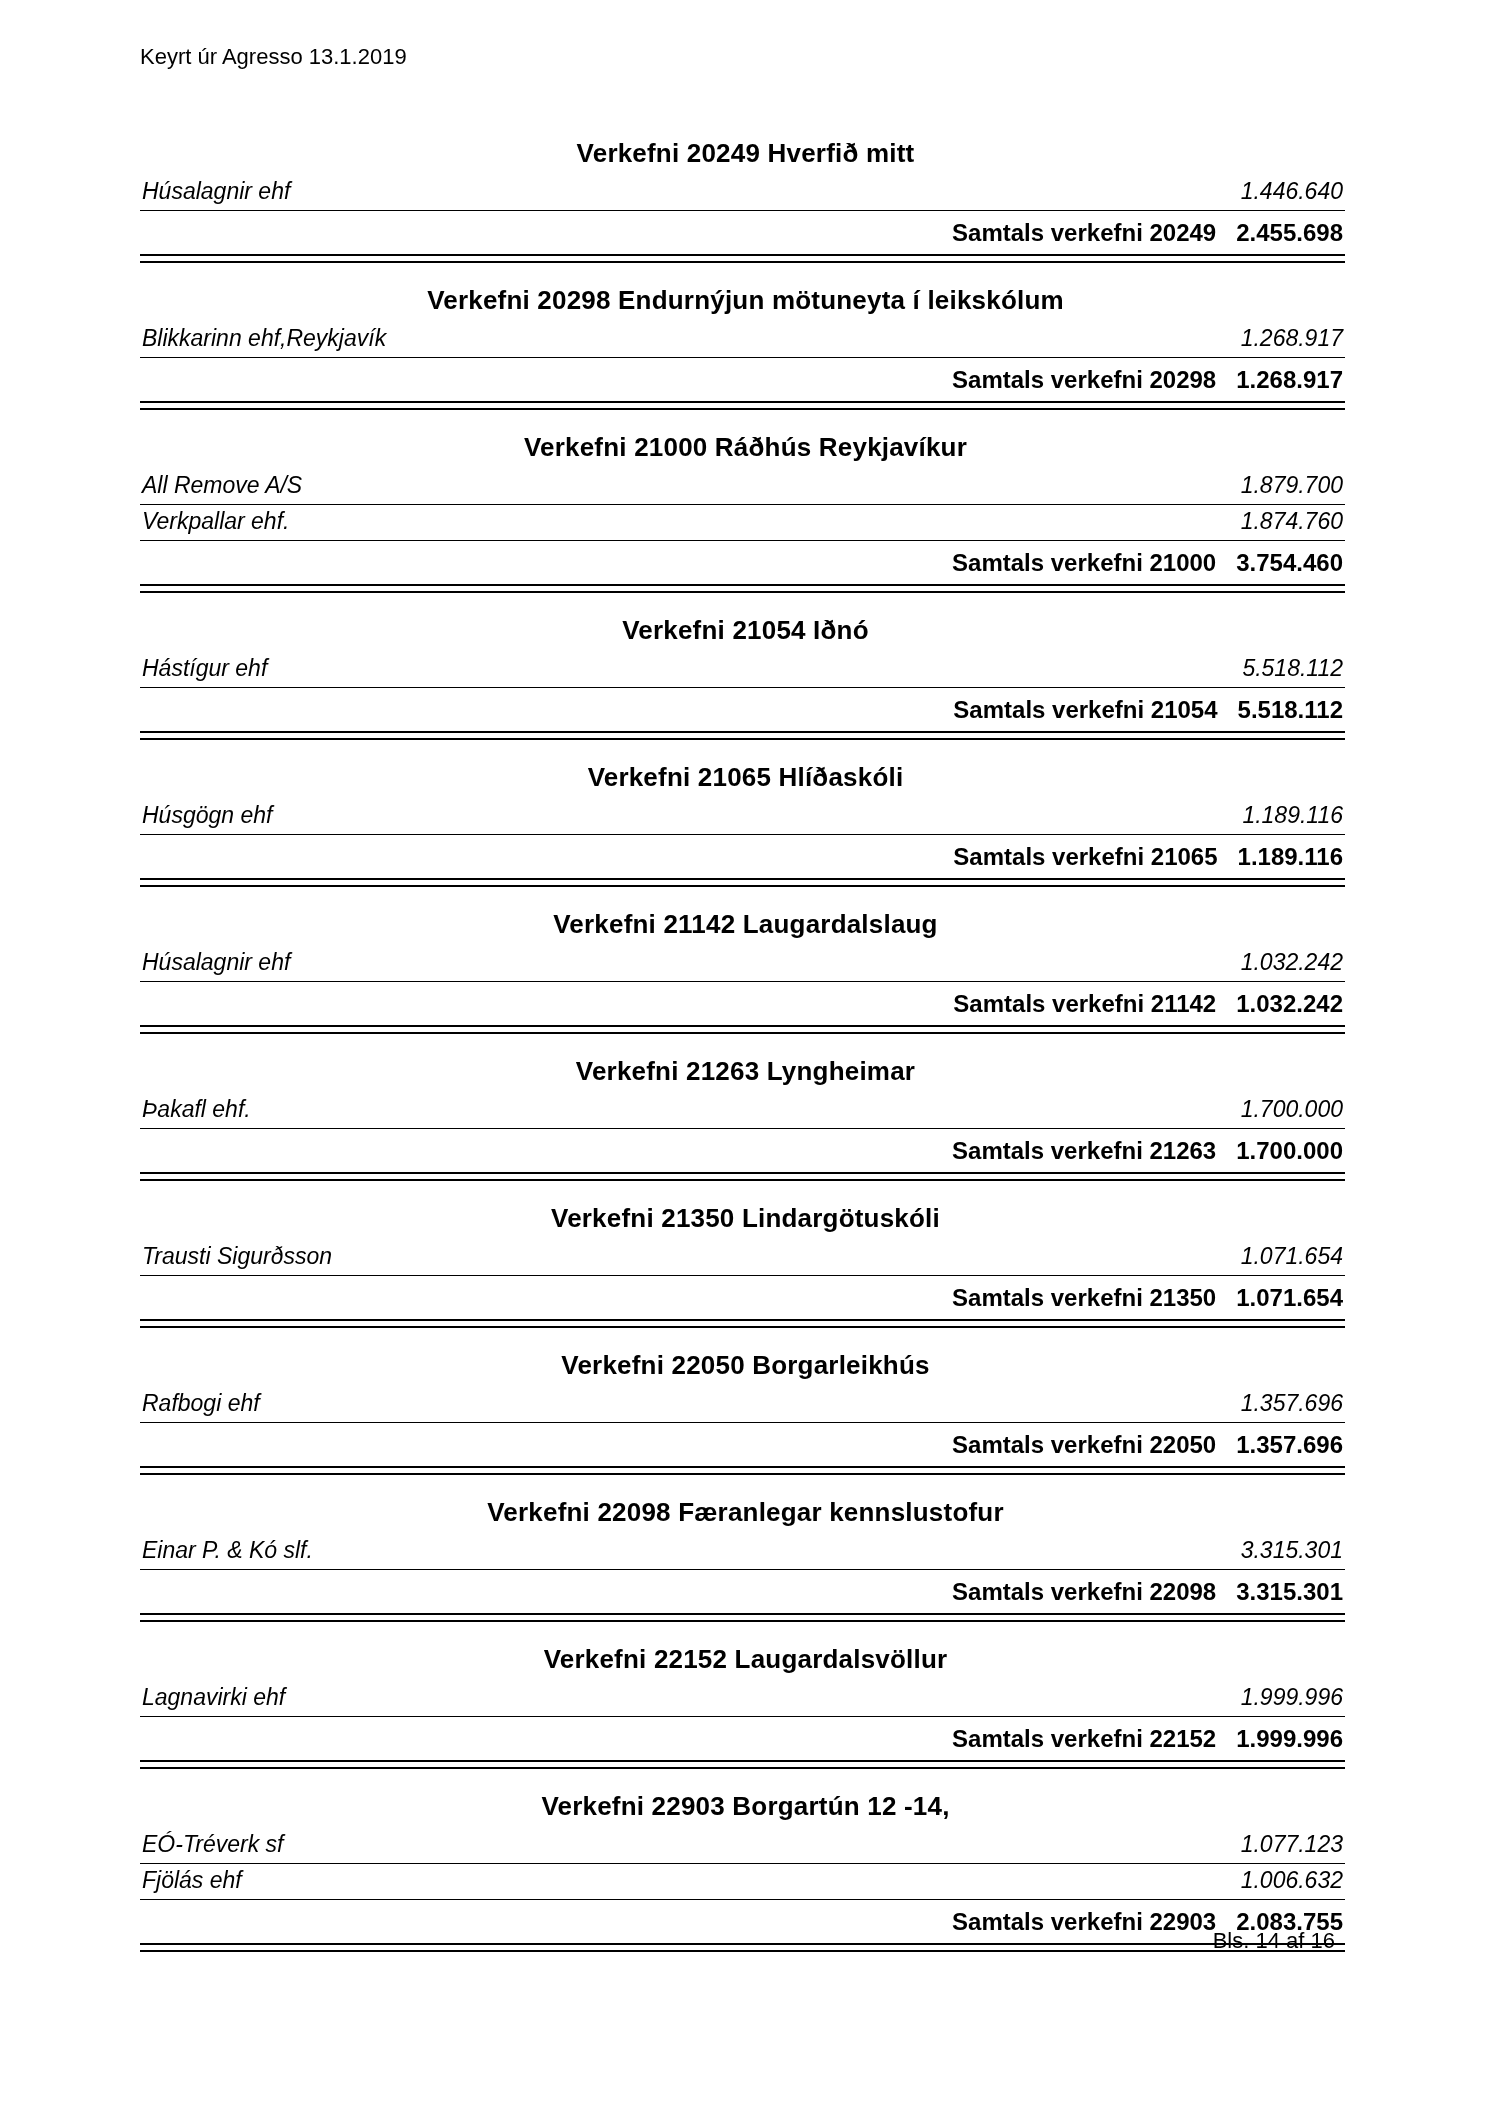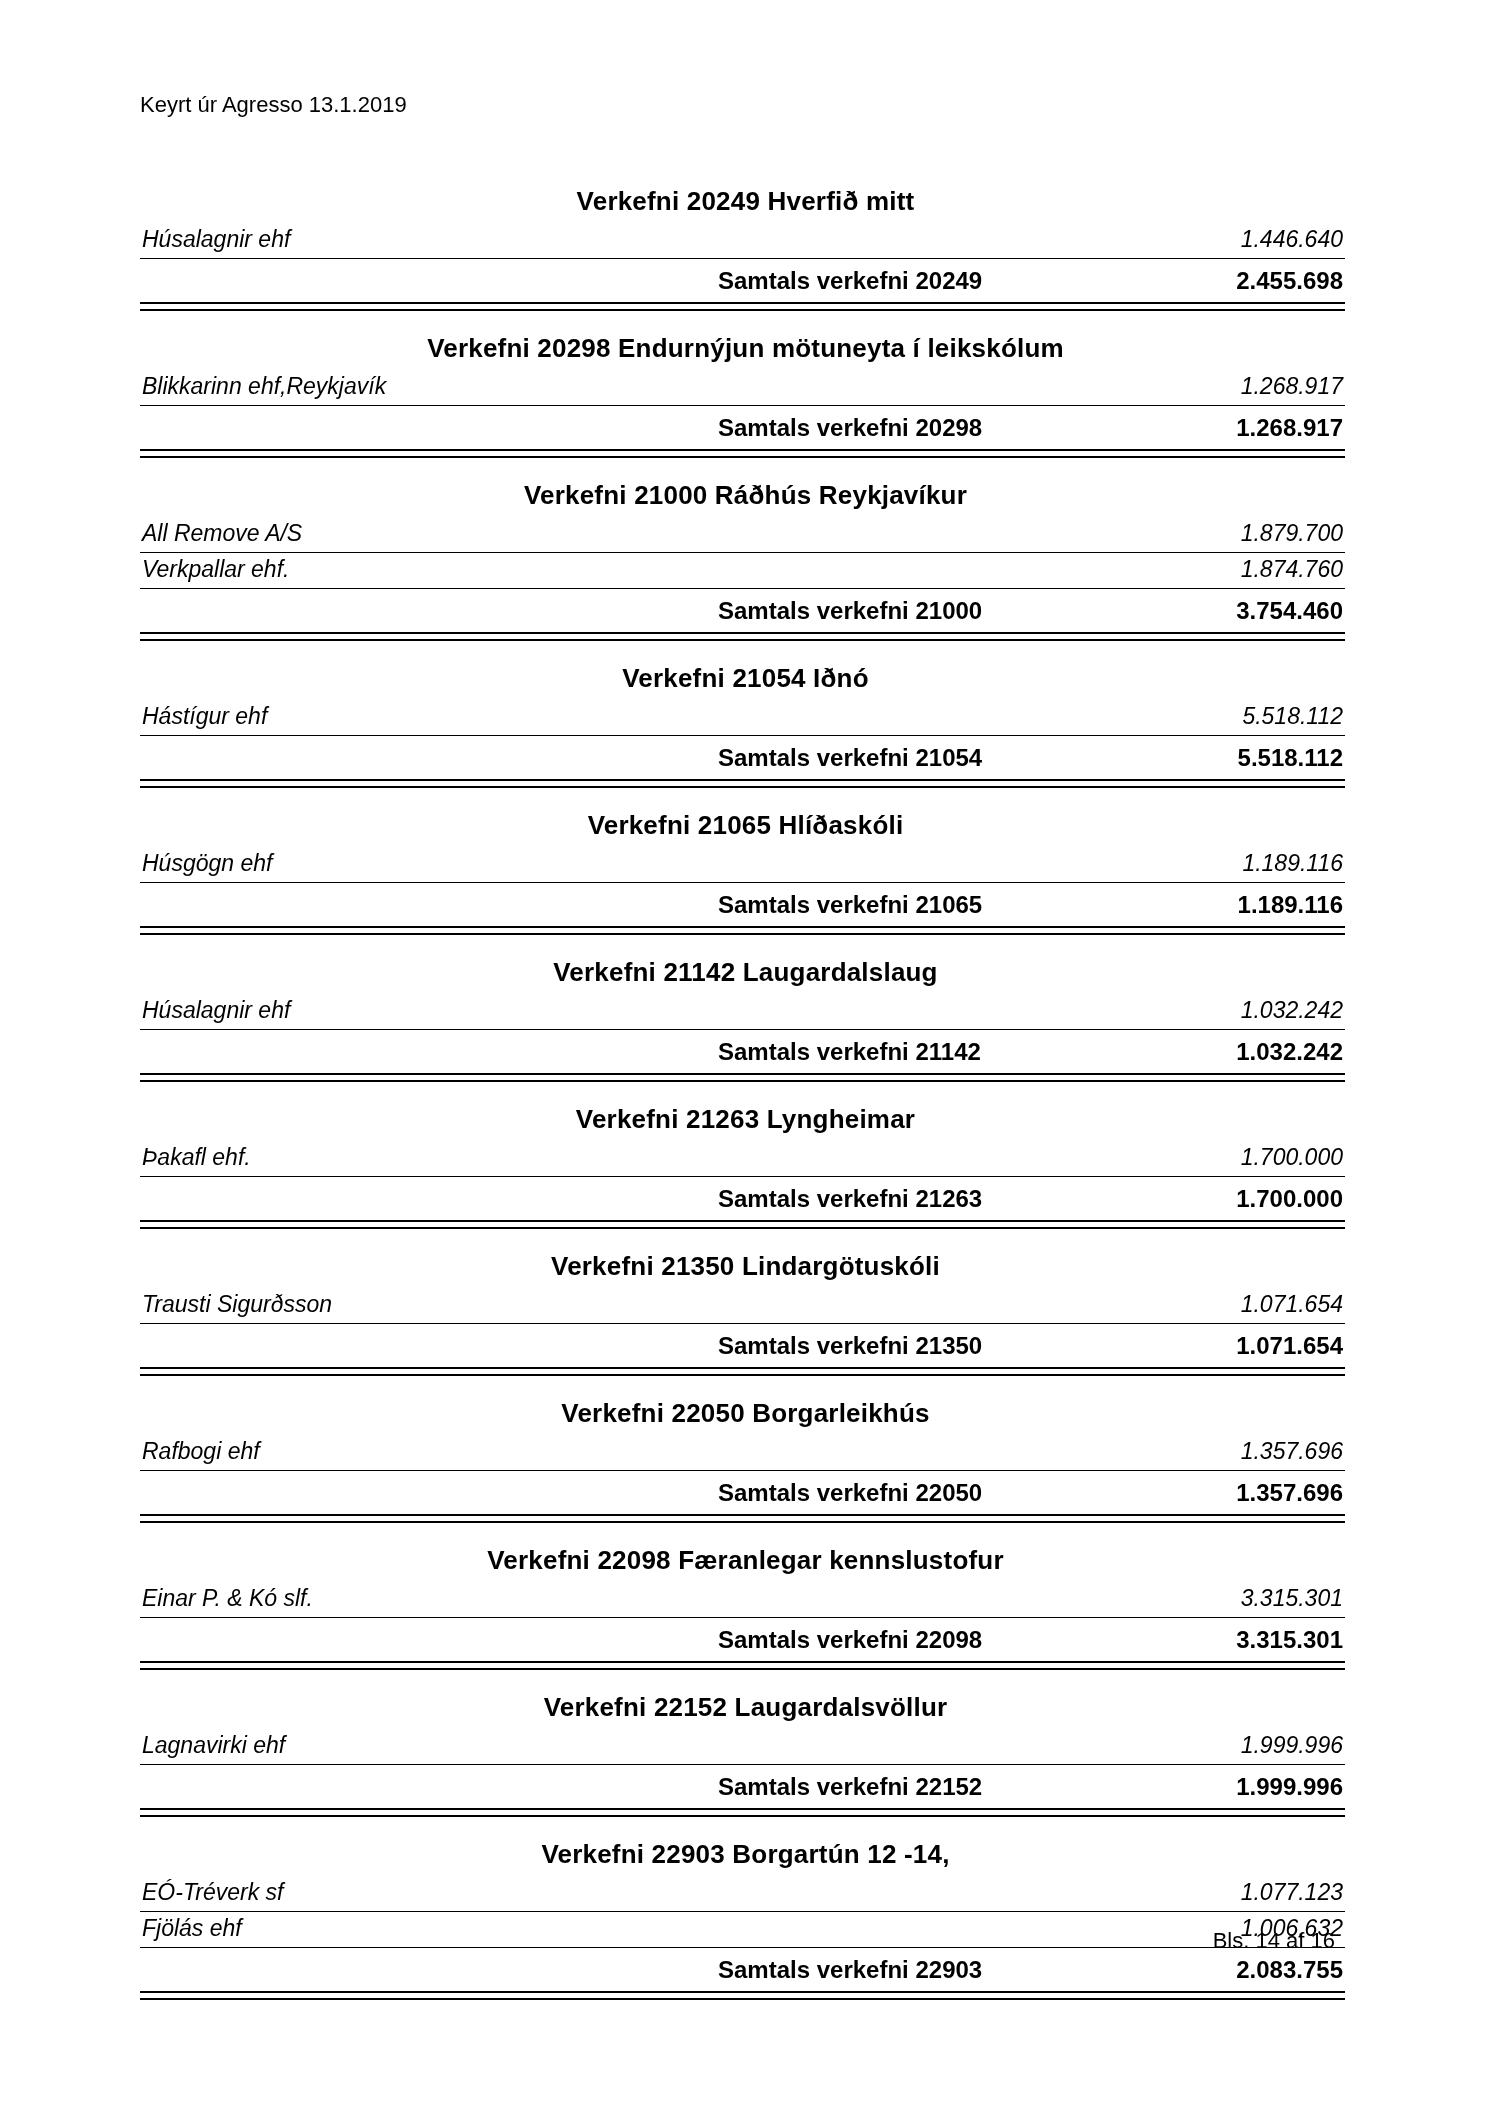--- a/index.html
+++ b/index.html
@@ -7,21 +7,21 @@
   body {
     font-family: "Liberation Sans", sans-serif;
     color: #000000;
     -webkit-font-smoothing: antialiased;
   }
   .page {
     position: relative;
     width: 1500px;
     height: 2122px;
     background: #ffffff;
-    padding: 92px 155px 0 140px;
+    padding: 44px 155px 0 140px;
     overflow: hidden;
   }
   .run-info {
     font-size: 22px;
     line-height: 26px;
     color: #000;
   }
   .sections { margin-top: 58px; }
   .section { margin-bottom: 0; }
   .section-title {
@@ -39,21 +39,21 @@
     font-size: 23px;
     line-height: 28px;
     padding: 2px 2px 5px 2px;
     border-bottom: 1.8px solid #000;
     font-style: italic;
   }
   .vendor-name { text-align: left; }
   .vendor-amount { text-align: right; }
   .total-row {
     display: flex;
-    justify-content: space-between;
+    justify-content: flex-end;
     align-items: flex-end;
     font-size: 24px;
     font-weight: bold;
     line-height: 28px;
     padding: 8px 2px 7px 0;
   }
   .total-label { margin-left: 578px; }
   .total-amount { text-align: right; margin-left: 20px; }
   .double-rule {
     height: 9px;

